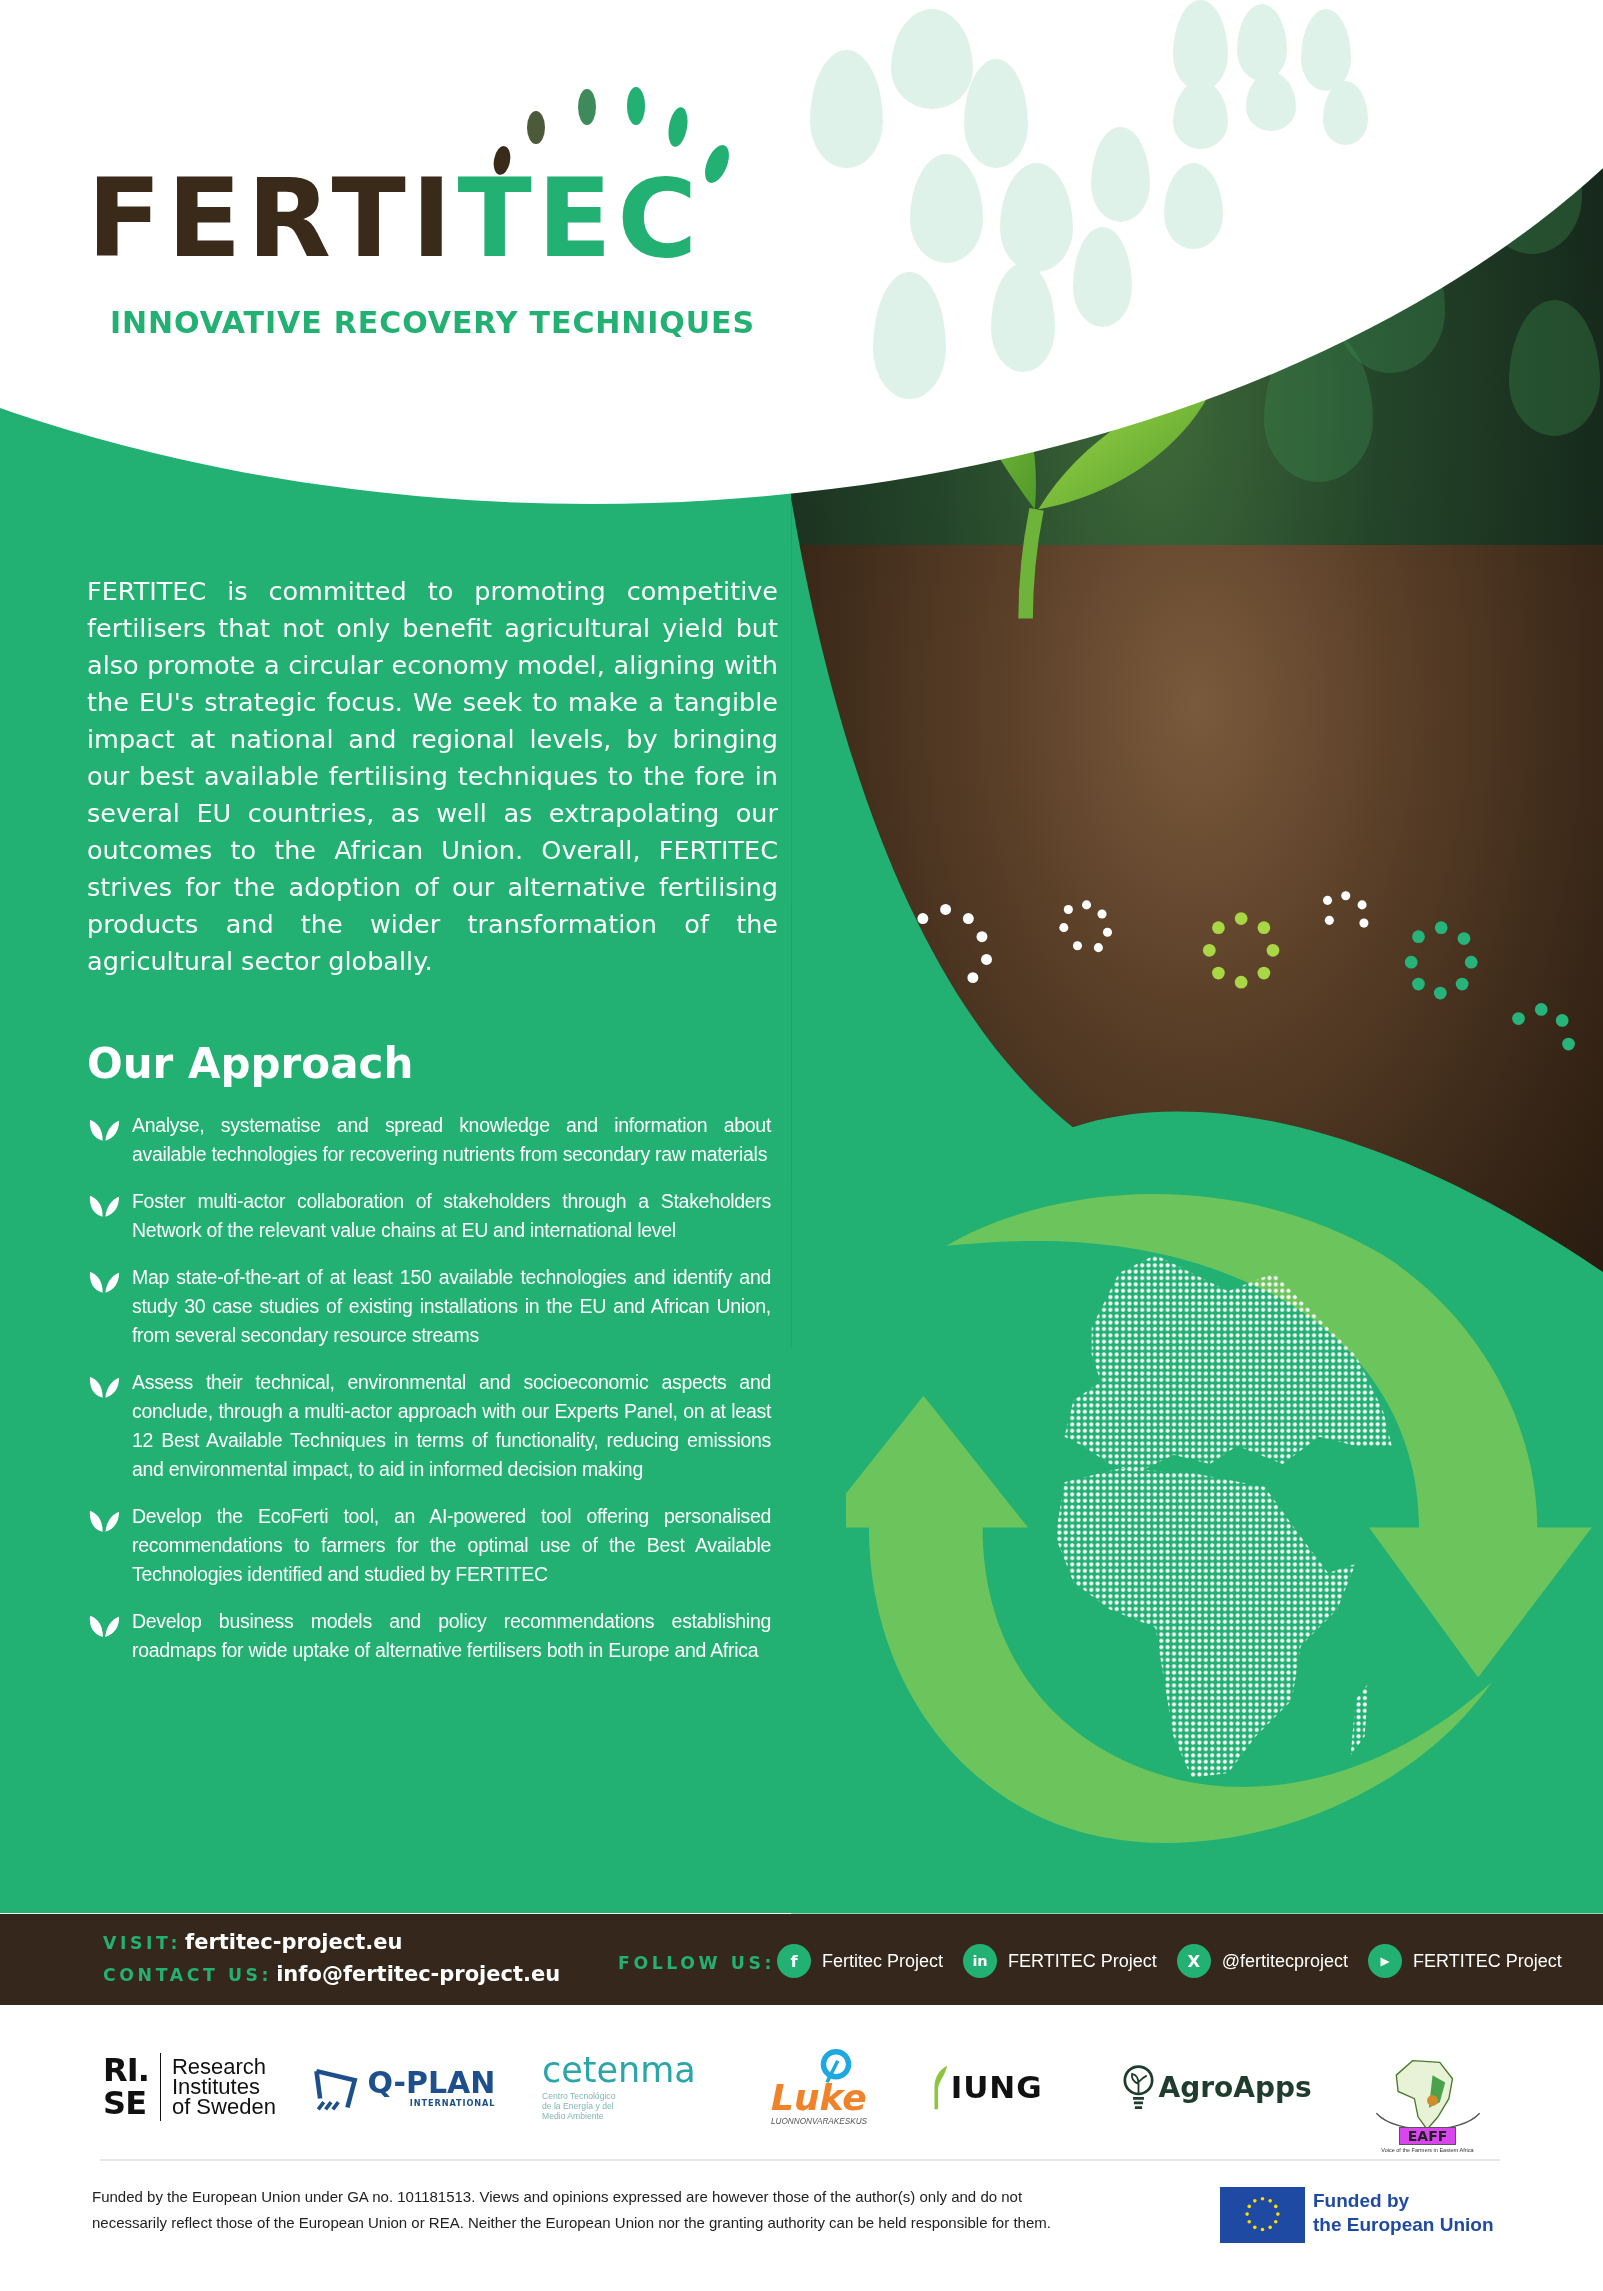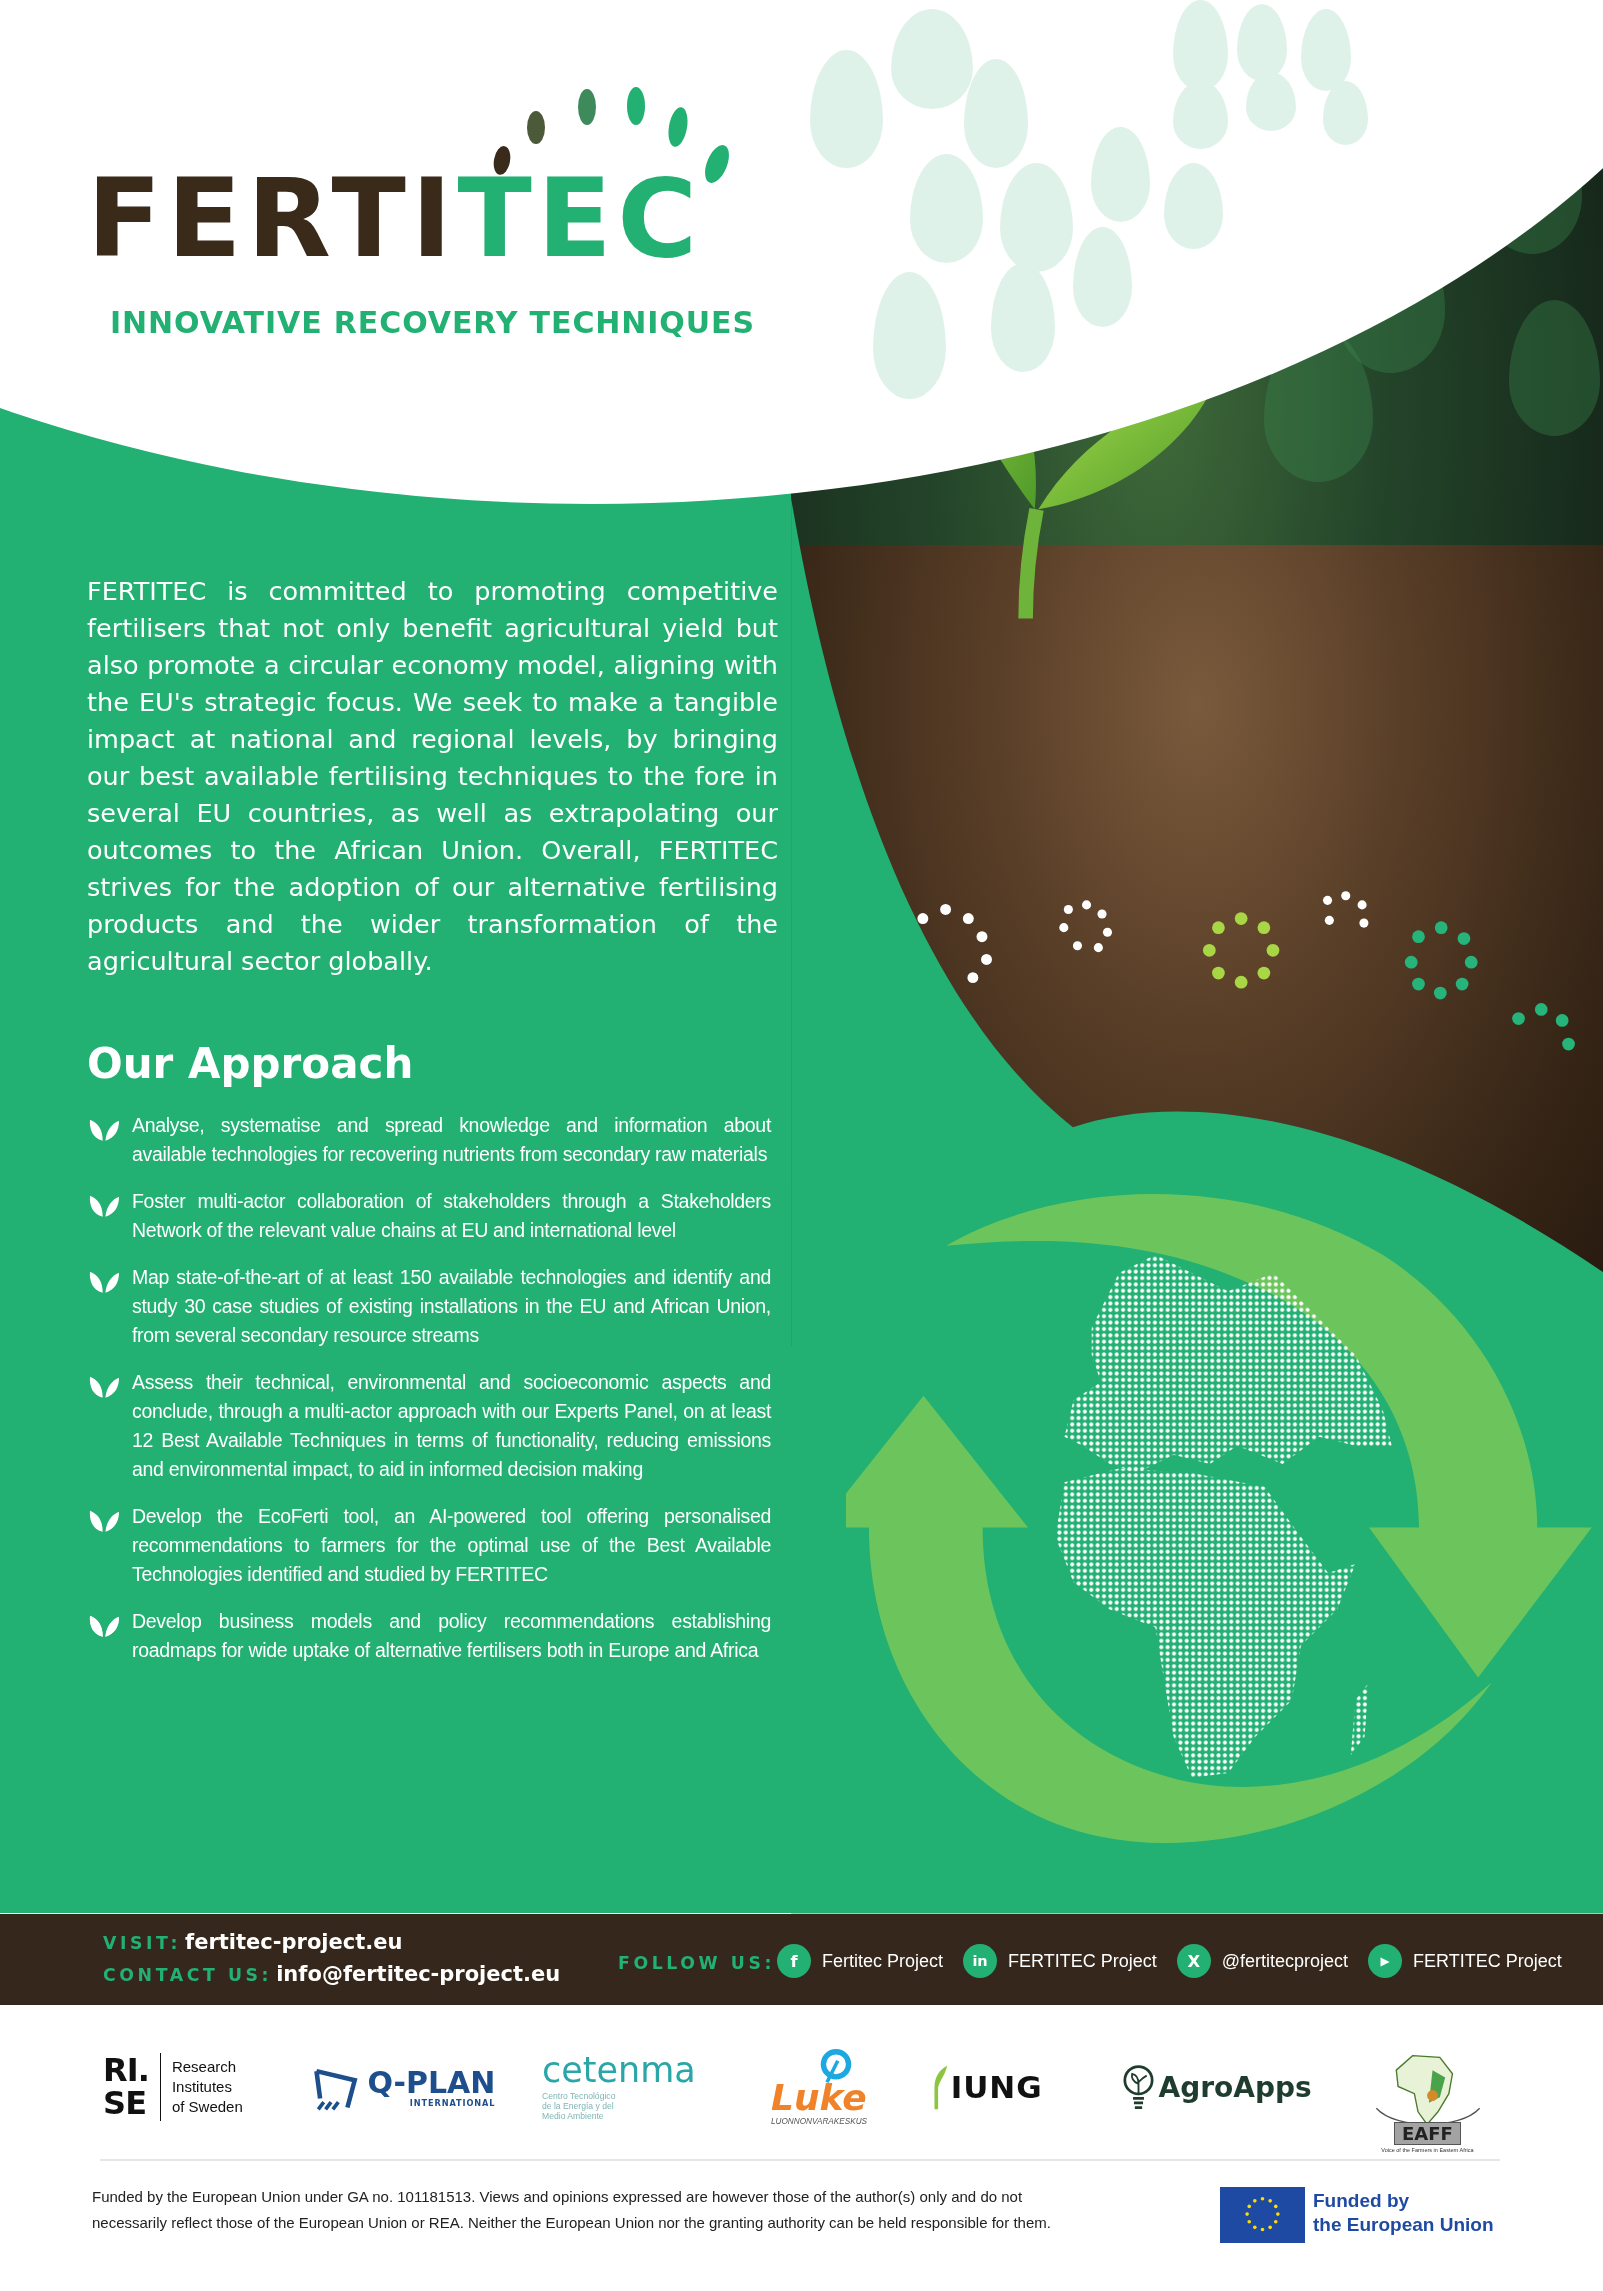--- a/index.html
+++ b/index.html
@@ -272,21 +272,21 @@
     <span class="txt">FERTITEC Project</span>
   </div>
 </div>
 
 <div class="partner" style="left:103px;">
   <div style="font-family:'DejaVu Sans',sans-serif;font-weight:bold;font-size:32px;line-height:33px;color:#111;letter-spacing:-0.9px;">
     <div>RI.</div>
     <div>SE</div>
   </div>
   <div style="width:0.9px;height:68px;background:#111;margin:0 11px;"></div>
-  <div style="font-family:'Liberation Sans',sans-serif;font-size:15px;line-height:20px;color:#111;">
+  <div style="font-family:'Liberation Sans',sans-serif;font-size:22px;line-height:20px;color:#111;">
     <div>Research</div>
     <div>Institutes</div>
     <div>of Sweden</div>
   </div>
 </div>
 
 <div class="partner" style="left:311px;">
   <svg width="51" height="51" viewBox="0 0 56 56">
       <path d="M6 10 L 48 20 L 40 50 M6 10 L 10 40" stroke="#1c4f8c" stroke-width="5" fill="none"></path>
       <path d="M8 52 L 14 44 M16 52 L 22 44 M24 52 L 30 44" stroke="#1c4f8c" stroke-width="4"></path>
@@ -331,21 +331,21 @@
   <div style="font-family:'DejaVu Sans',sans-serif;font-weight:bold;font-size:28px;color:#1f3d2e;margin-left:3.6px;">AgroApps</div>
 </div>
 
 <div class="partner" style="left:1364px;top:2026px;height:127px;width:127px;flex-direction:column;justify-content:flex-end;">
   <svg width="118" height="87" viewBox="0 0 130 96">
     <path d="M48 4 L 78 6 L 92 24 L 88 46 L 76 66 L 64 80 L 54 66 L 50 46 L 32 38 L 30 20 Z" fill="#e7f2d6" stroke="#4a7a2a" stroke-width="1.5"></path>
     <path d="M70 20 L 84 28 L 78 50 L 66 56 Z" fill="#4aa34a"></path>
     <circle cx="70" cy="48" r="6" fill="#d48a2a"></circle>
     <path d="M8 62 C 30 86, 100 86, 122 62" stroke="#555" stroke-width="1.5" fill="none"></path>
   </svg>
-  <div style="font-family:'DejaVu Sans',sans-serif;font-weight:bold;font-size:18px;color:#222;border:0.9px solid #555;padding:0 7.3px;margin-top:-16.4px;background:#a3a3a3;">EAFF</div>
+  <div style="font-family:'DejaVu Sans',sans-serif;font-weight:bold;font-size:14px;color:#222;border:0.9px solid #555;padding:0 7.3px;margin-top:-16.4px;background:#d946ef;">EAFF</div>
   <div style="font-family:'Liberation Sans',sans-serif;font-size:5.5px;color:#333;margin-top:1.8px;">Voice of the Farmers in Eastern Africa</div>
 </div>
 
 <div id="divider" class="abs"></div>
 
 <div id="disclaimer" class="abs">
   <div>Funded by the European Union under GA no. 101181513. Views and opinions expressed are however those of the author(s) only and do not</div>
   <div>necessarily reflect those of the European Union or REA. Neither the European Union nor the granting authority can be held responsible for them.</div>
 </div>
 

